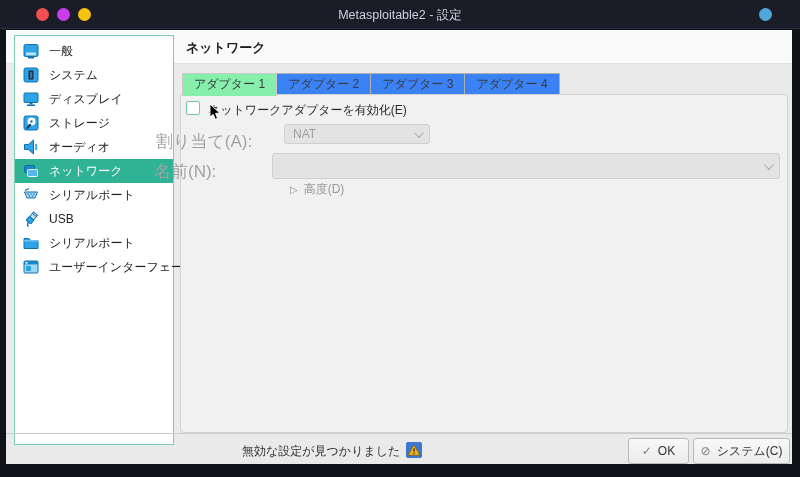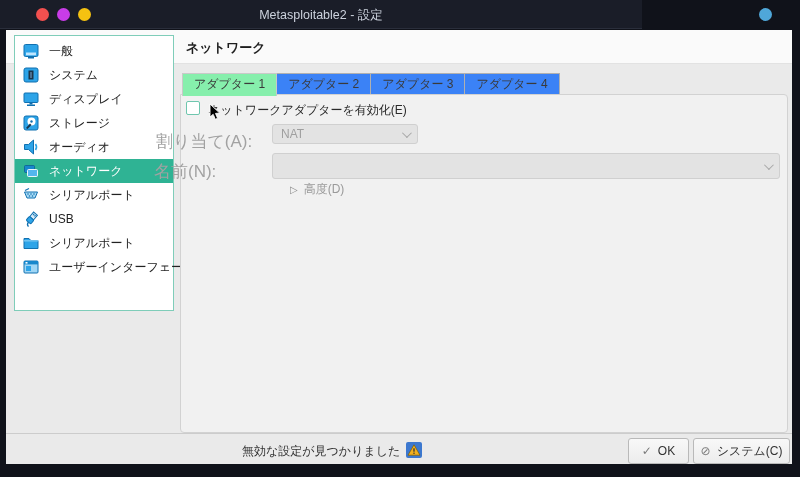--- a/index.html
+++ b/index.html
@@ -1,36 +1,36 @@
 <!DOCTYPE html>
 <html><head>
 <meta charset="utf-8">
 <style>
   * { margin:0; padding:0; box-sizing:border-box; }
   html,body { width:800px; height:477px; }
   body { font-family:"Liberation Sans","DejaVu Sans",sans-serif; font-size:12px; }
   .screen { position:relative; width:800px; height:477px; background:#10121a; overflow:hidden; }
 
   
-  .titlebar { position:absolute; left:0; top:0; width:642px; height:29px; background:#1a1d28; border-bottom:1px solid #2a2e3b; }
+  .titlebar { position:absolute; left:0; top:0; width:800px; height:29px; background:#1a1d28; border-bottom:1px solid #2a2e3b; }
   .tl-dot { position:absolute; top:8px; width:13px; height:13px; border-radius:50%; }
   .dot-close { left:36px; background:#f2504f; }
   .dot-min   { left:57px; background:#c93ce8; }
   .dot-max   { left:78px; background:#f5c211; }
   .titlebar-title { position:absolute; left:0; right:0; top:7px; text-align:center; color:#ccd2dd; font-size:12.5px; }
   .status-dot { position:absolute; left:759px; top:8px; width:13px; height:13px; border-radius:50%; background:#4fa7d9; }
 
   
   .window-body { position:absolute; left:6px; top:30px; width:786px; height:434px; background:#eaeaea; }
 
   .header-band { position:absolute; left:0; top:0; width:786px; height:34px; background:#fafafa; border-bottom:1px solid #e2e2e2; }
   .main-title { position:absolute; left:180px; top:9px; font-size:13px; font-weight:bold; color:#1e1e1e; }
 
   
-  .sidebar { position:absolute; left:8px; top:5px; width:160px; height:276px; background:#ffffff; border:1px solid #7fcdb9; padding-top:3px; }
+  .sidebar { position:absolute; left:8px; top:5px; width:160px; height:410px; background:#ffffff; border:1px solid #7fcdb9; padding-top:3px; }
   .side-item { display:flex; align-items:center; height:24px; padding-left:7px; gap:9px; color:#222; cursor:default; }
   .side-item.selected { background:#2fb394; color:#ffffff; }
   .side-item .icon { width:18px; height:18px; flex:0 0 18px; display:inline-block; }
   .side-item .lbl { white-space:nowrap; font-size:12px; }
 
   
   .tabs { position:absolute; left:176px; top:43px; display:flex; }
   .tab { height:24px; line-height:20px; padding:0 11px; background:#3b82f6; border:1px solid #b0b0b0; margin-right:-1px; color:#3a3a3a; font-size:12px; }
   .tab.active { background:#86efac; border-color:#c9c9c9; border-bottom:none; height:23px; position:relative; z-index:3; }
 
@@ -38,21 +38,21 @@
   .content-frame { position:absolute; left:174px; top:64px; width:608px; height:339px; background:#f1f1f1; border:1px solid #d2d2d2; border-radius:0 4px 4px 4px; }
 
   .checkbox { position:absolute; left:180px; top:71px; width:14px; height:14px; background:#ffffff; border:1px solid #6fc6ae; border-radius:2px; }
   .checkbox-label { position:absolute; left:202px; top:72px; color:#2a2a2a; font-size:12px; }
 
   .form-label { position:absolute; width:110px; text-align:left; color:#a2a2a2; font-size:17px; }
   .lab-attach { left:150px; top:100px; }
   .lab-name   { left:148px; top:130px; }
 
   .combo { position:absolute; background:#e3e3e3; border:1px solid #d0d0d0; border-radius:3px; color:#9f9f9f; font-size:12px; display:flex; align-items:center; padding:0 8px; }
-  .combo-attach { left:266px; top:94px; width:146px; height:20px; }
+  .combo-attach { left:278px; top:94px; width:146px; height:20px; }
   .combo-name   { left:266px; top:123px; width:508px; height:26px; }
   .combo .val { flex:1 1 auto; overflow:hidden; white-space:nowrap; }
   .chev { width:7px; height:7px; border-right:1.6px solid #a8a8a8; border-bottom:1.6px solid #a8a8a8; transform:rotate(45deg) translateY(-2px); flex:0 0 7px; }
 
   .advanced { position:absolute; left:284px; top:151px; color:#9a9a9a; font-size:12px; display:flex; align-items:center; gap:6px; }
   .adv-arrow { font-size:10px; color:#8d8d8d; }
 
   .cursor { position:absolute; left:203px; top:74px; z-index:9; }
 
   

